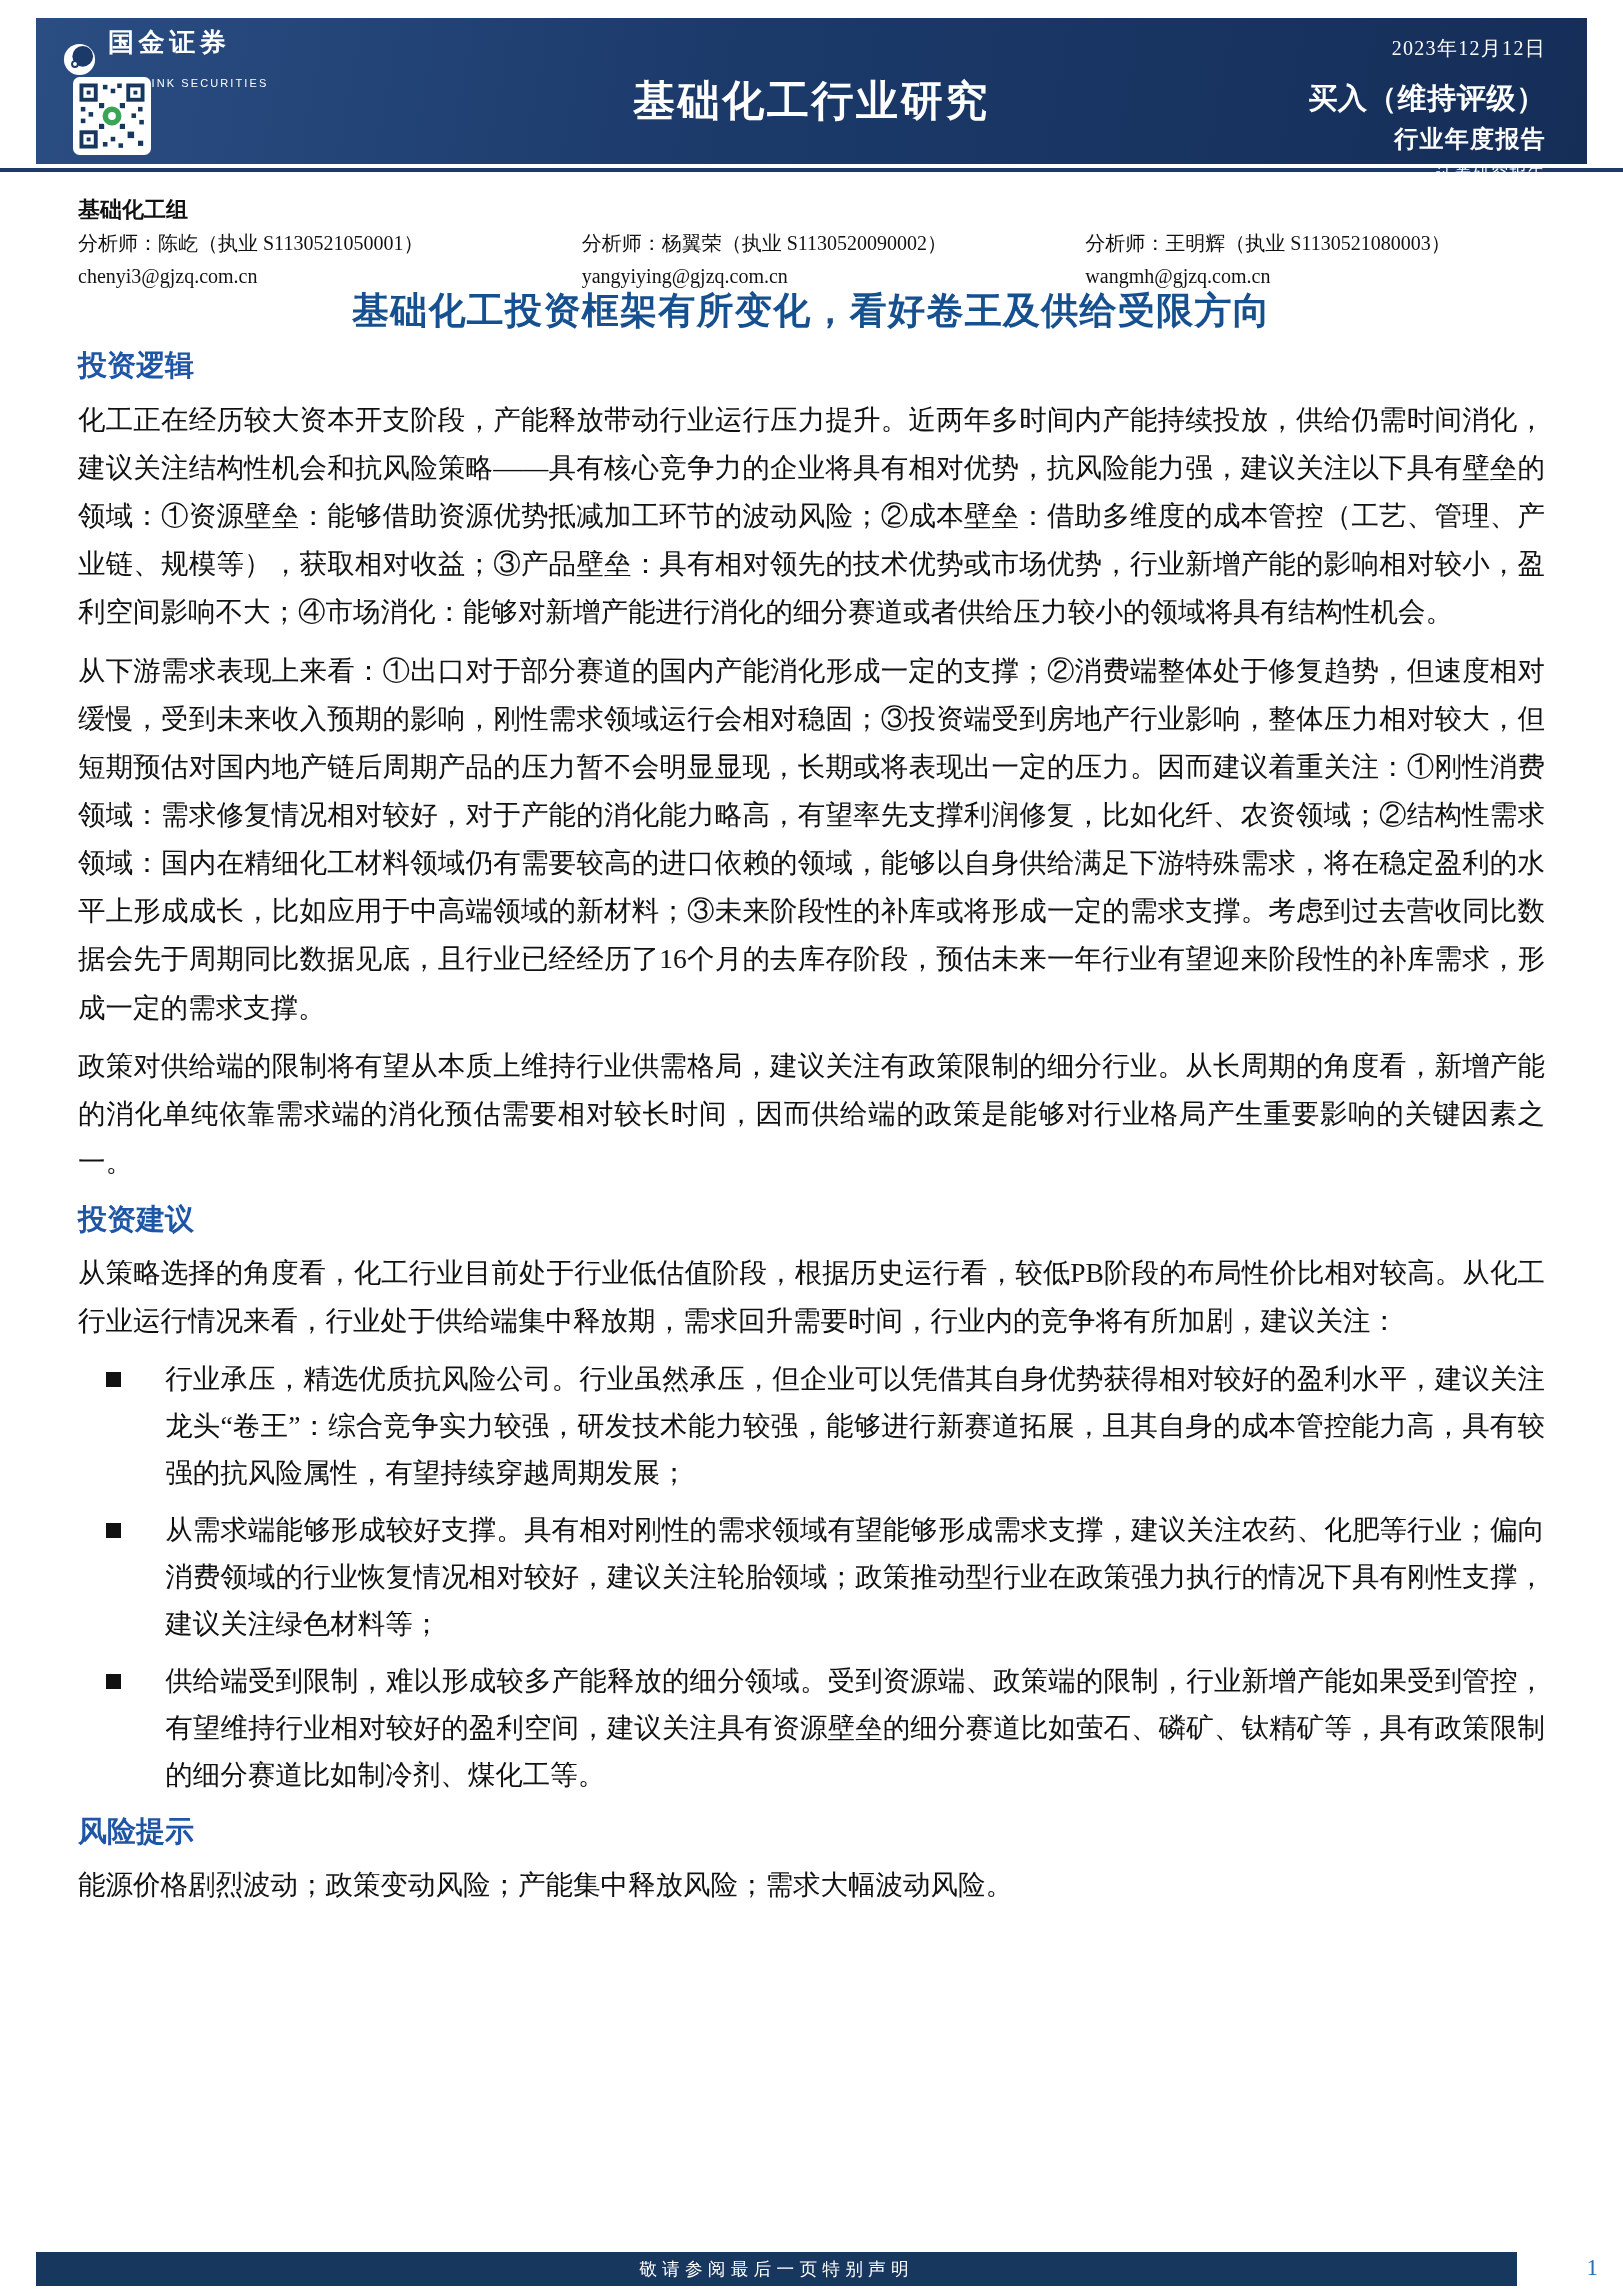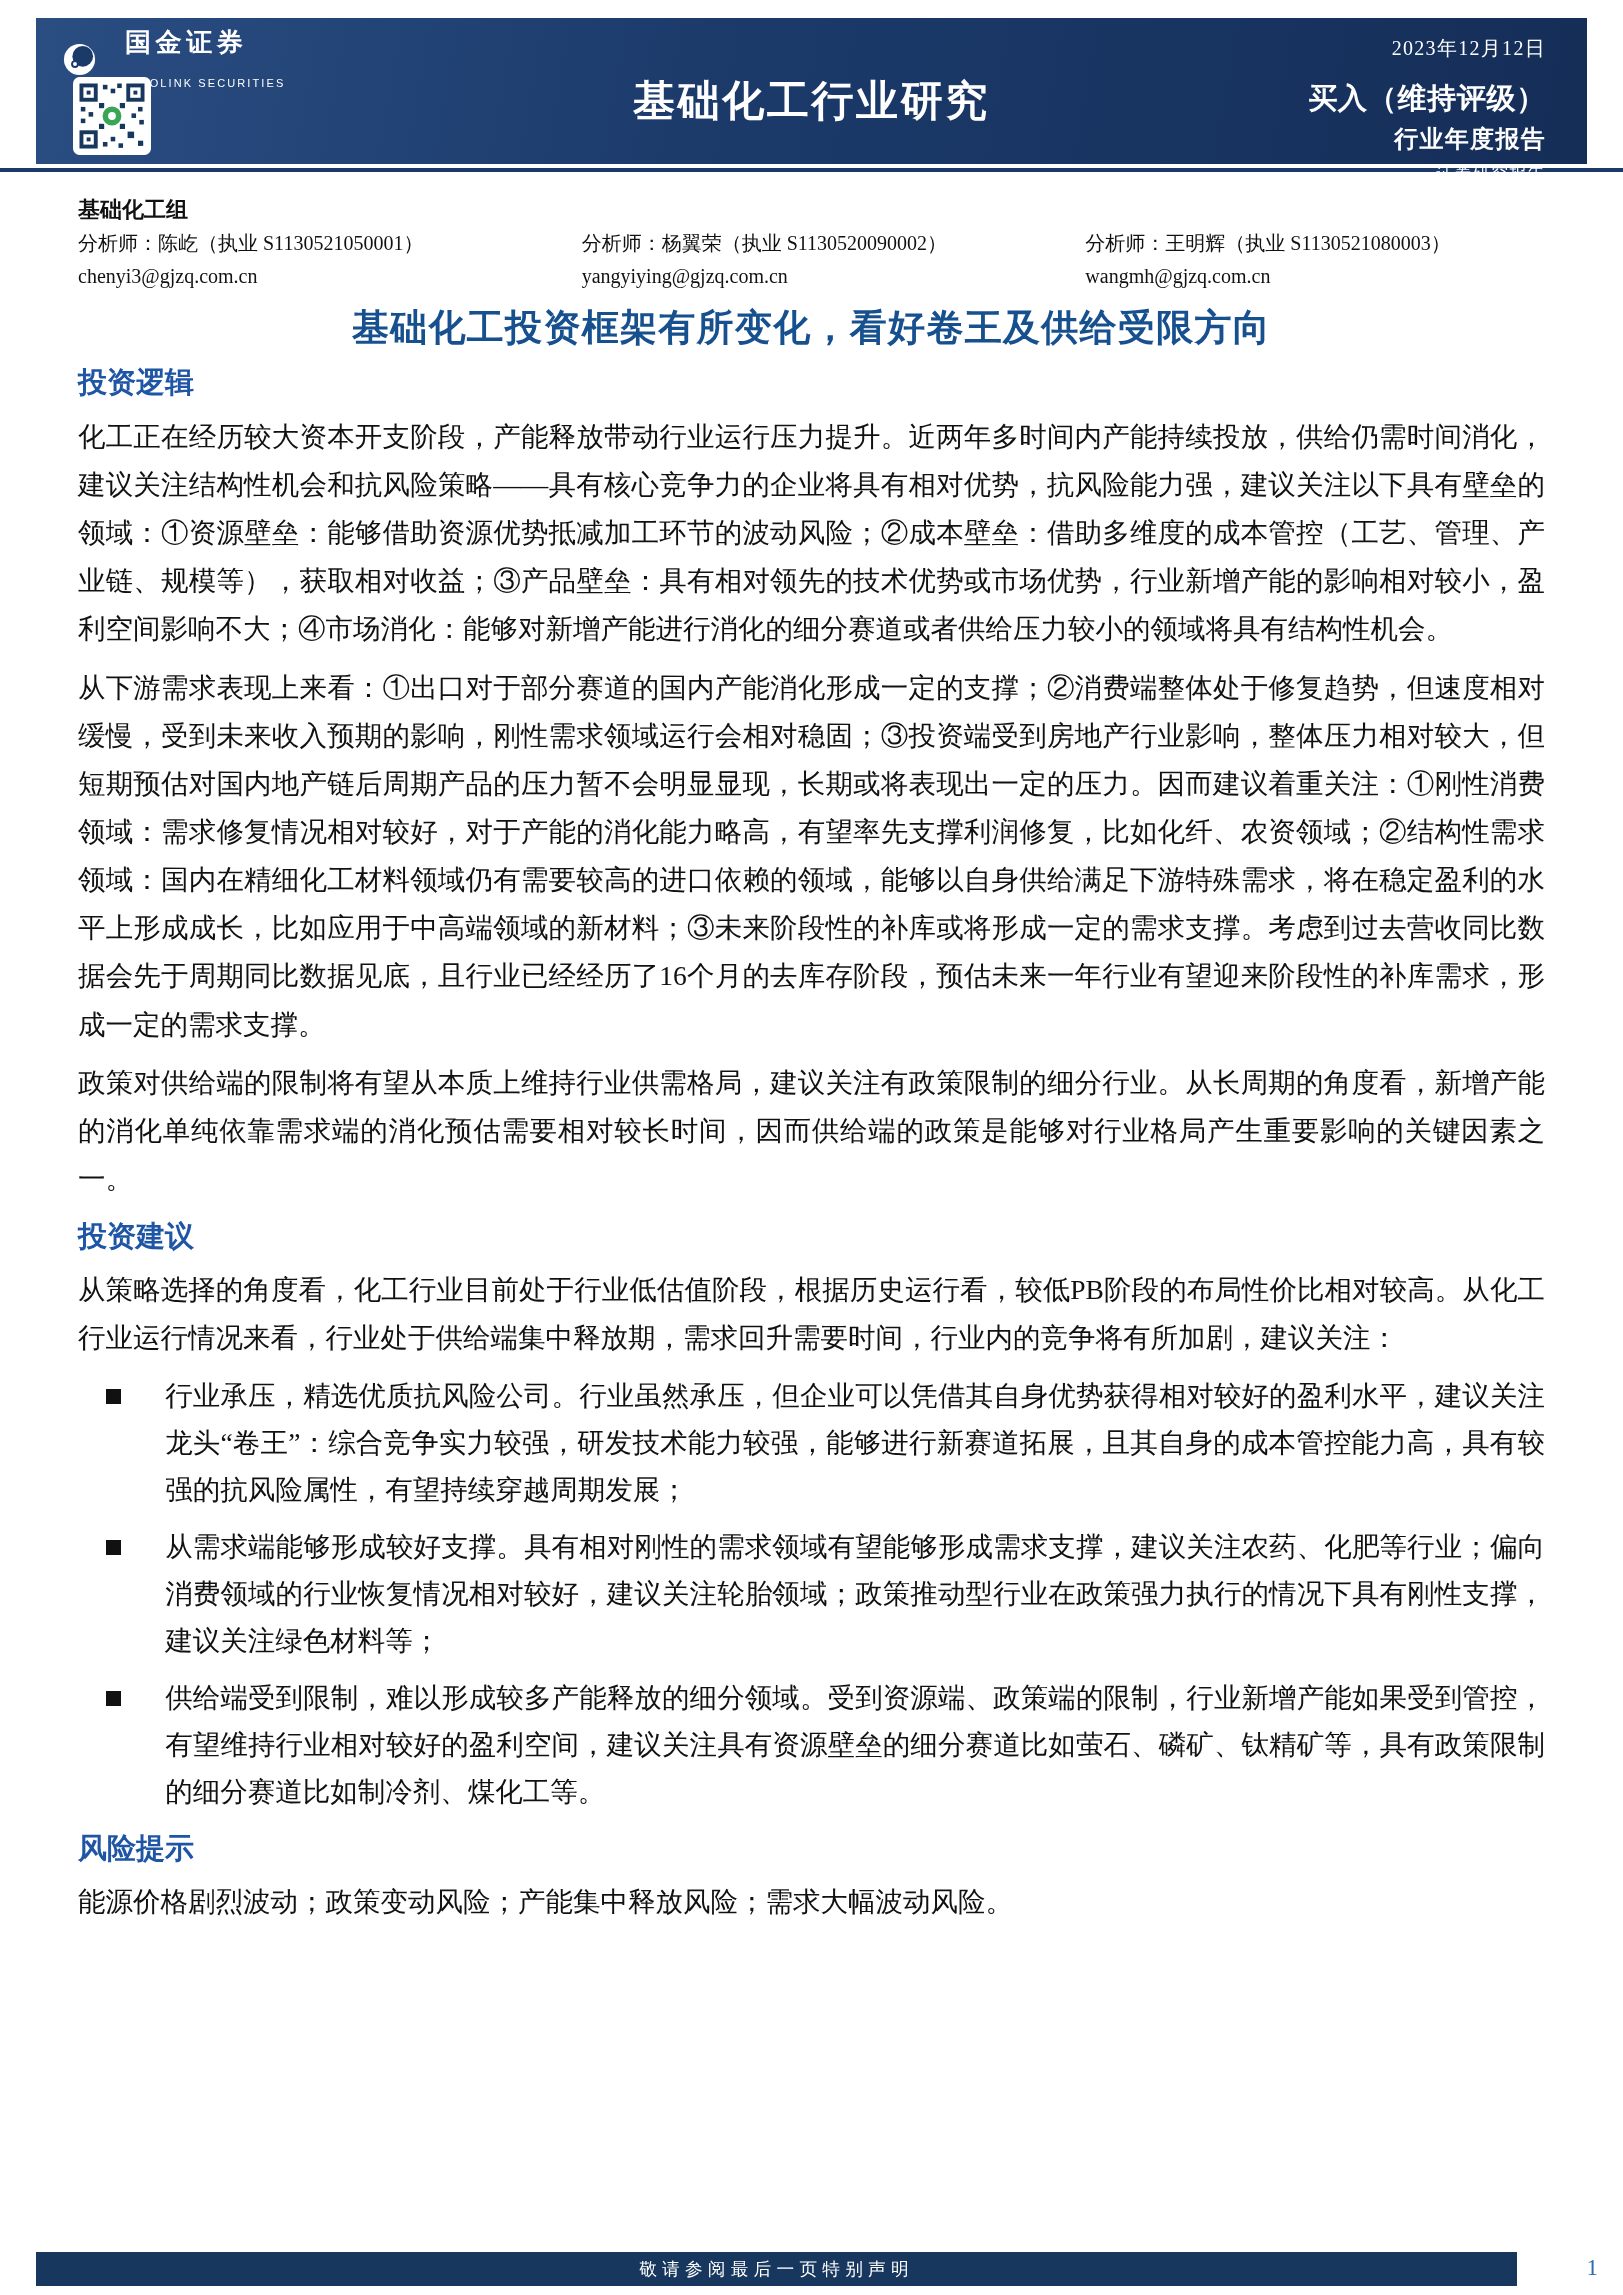--- a/index.html
+++ b/index.html
@@ -8,21 +8,21 @@
     width:1623px; height:2295px; margin:0 auto; position:relative;
     background:#ffffff; overflow:hidden;
     font-family:"Liberation Serif", serif; color:#111111;
   }
 
   
   .banner {
     margin:18.3px 36px 0; height:146px; position:relative; color:#ffffff;
     background:linear-gradient(100deg, var(--banner_light, #2a4d82) 0%, var(--banner_navy, #1b3a6a) 45%, var(--banner_dark, #152e58) 100%);
   }
-  .brand { position:absolute; top:10.5px; left:26px; display:flex; align-items:center; gap:28px; }
+  .brand { position:absolute; top:10.5px; left:26px; display:flex; align-items:center; gap:11px; }
   .brand svg { display:block; }
   .brand-text .brand-cn { font-size:26px; font-weight:bold; letter-spacing:4.6px; line-height:1.1; }
   .brand-text .brand-en { font-size:11px; letter-spacing:2.1px; margin-top:20px; font-family:"Liberation Sans", sans-serif; }
   .qr { position:absolute; top:59px; left:37px; width:78px; height:78px; }
   .banner-date { position:absolute; top:17px; right:41px; font-size:20px; letter-spacing:1.3px; }
   .banner-title {
     position:absolute; top:55px; left:0; right:0; text-align:center;
     font-size:42px; font-weight:bold; letter-spacing:2.6px;
   }
   .banner-right { position:absolute; top:61px; right:41px; text-align:right; }
@@ -35,21 +35,21 @@
   
   .content { padding:24px 78px 0; }
   .group-name { font-size:22px; font-weight:bold; line-height:1.25; }
   .analyst-row { display:flex; margin-top:6.5px;gap:44px; }
   .analyst { width:33.33%; }
   .analyst-title { font-size:20px; line-height:1.3; }
   .analyst-email { font-size:20px; line-height:1.3; margin-top:6.5px; }
 
   
   .report-title {
-    margin-top:17px; text-align:center; font-size:37px; font-weight:bold;
+    text-align:center; font-size:37px; font-weight:bold;
     color:var(--title_blue, #17508e); letter-spacing:1.3px; line-height:1.2;
   }
   .para { margin-top:10.5px; font-size:27.5px; line-height:1.75; text-align:justify; }
   .para.intro { margin-top:19.6px; }
   .section-heading {
     margin-top:14.4px; margin-bottom:1.3px; font-size:29px; font-weight:bold;
     color:var(--heading_blue, #1f55a5); line-height:1.3;
   }
   .bullet-item { display:flex; margin-top:9.2px; padding-left:27.5px; }
   .bullet-marker {

